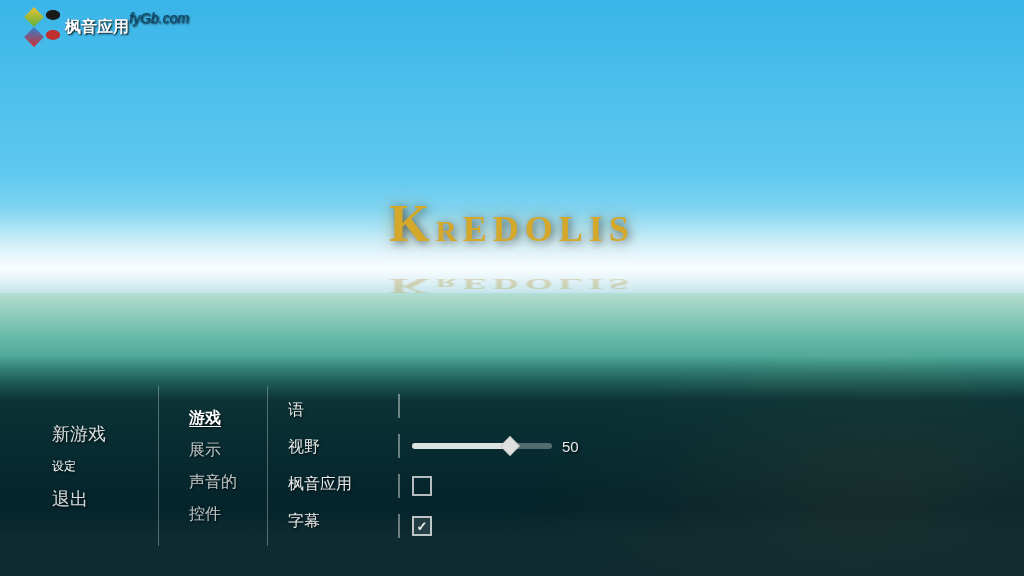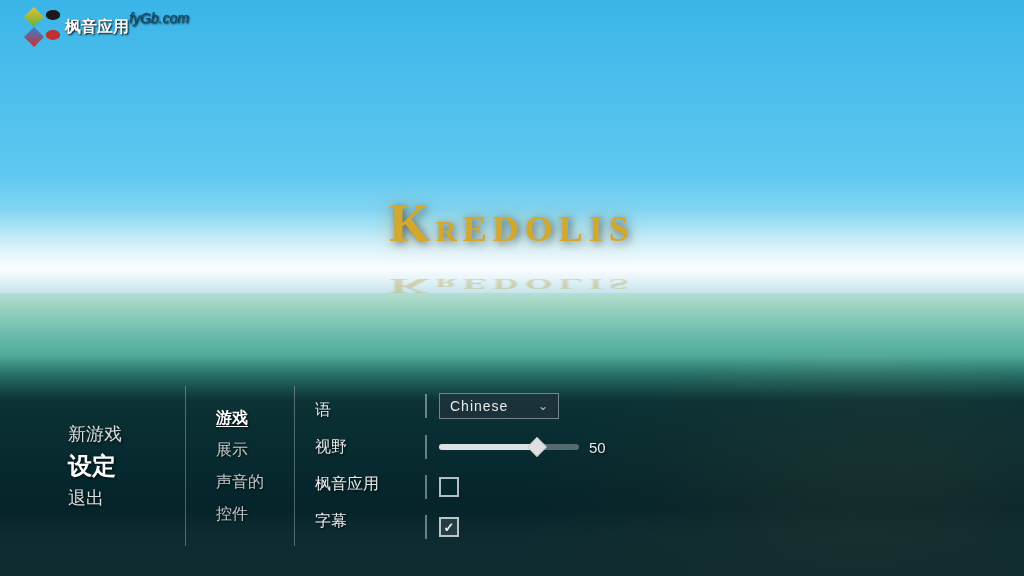--- a/index.html
+++ b/index.html
@@ -143,40 +143,39 @@
         rgba(0,20,30,0.75) 20%,
         rgba(0,20,30,0.85) 100%
       );
       z-index: 10;
       display: flex;
       align-items: center;
     }
 
     
     #main-menu {
-      padding: 20px 23px;
+      padding: 20px 52px;
       display: flex;
       flex-direction: column;
-      gap: 4px;
+      gap: 12px;
       min-width: 140px;
-      margin-left: 45px;
     }
 
     .main-menu-item {
       color: rgba(255,255,255,0.85);
       font-size: 18px;
       cursor: pointer;
       transition: color 0.2s;
       text-shadow: 1px 1px 3px rgba(0,0,0,0.8);
     }
 
     .main-menu-item.active {
       color: #ffffff;
-      font-weight: bold;
-      font-size: 24px;
+      font-weight: normal;
+      font-size: 12px;
     }
 
     
     .divider-v {
       width: 1px;
       height: 160px;
       background: rgba(255,255,255,0.3);
     }
 
     
@@ -388,24 +387,20 @@
     <div class="option-label">语</div>
     <div class="option-label">视野</div>
     <div class="option-label">枫音应用</div>
     <div class="option-label">字幕</div>
   </div>
 
   <div id="settings-values">
 
     <div class="value-row">
       <div class="value-separator"></div>
-      <div class="lang-dropdown">
-        <span class="lang-dropdown-text">Chinese</span>
-        <span class="chevron-icon">⌄</span>
-      </div>
     </div>
 
     <div class="value-row">
       <div class="value-separator"></div>
       <div class="slider-container">
         <div class="slider-track">
           <div class="slider-fill"></div>
           <div class="slider-thumb"></div>
         </div>
         <span class="slider-value">50</span>

